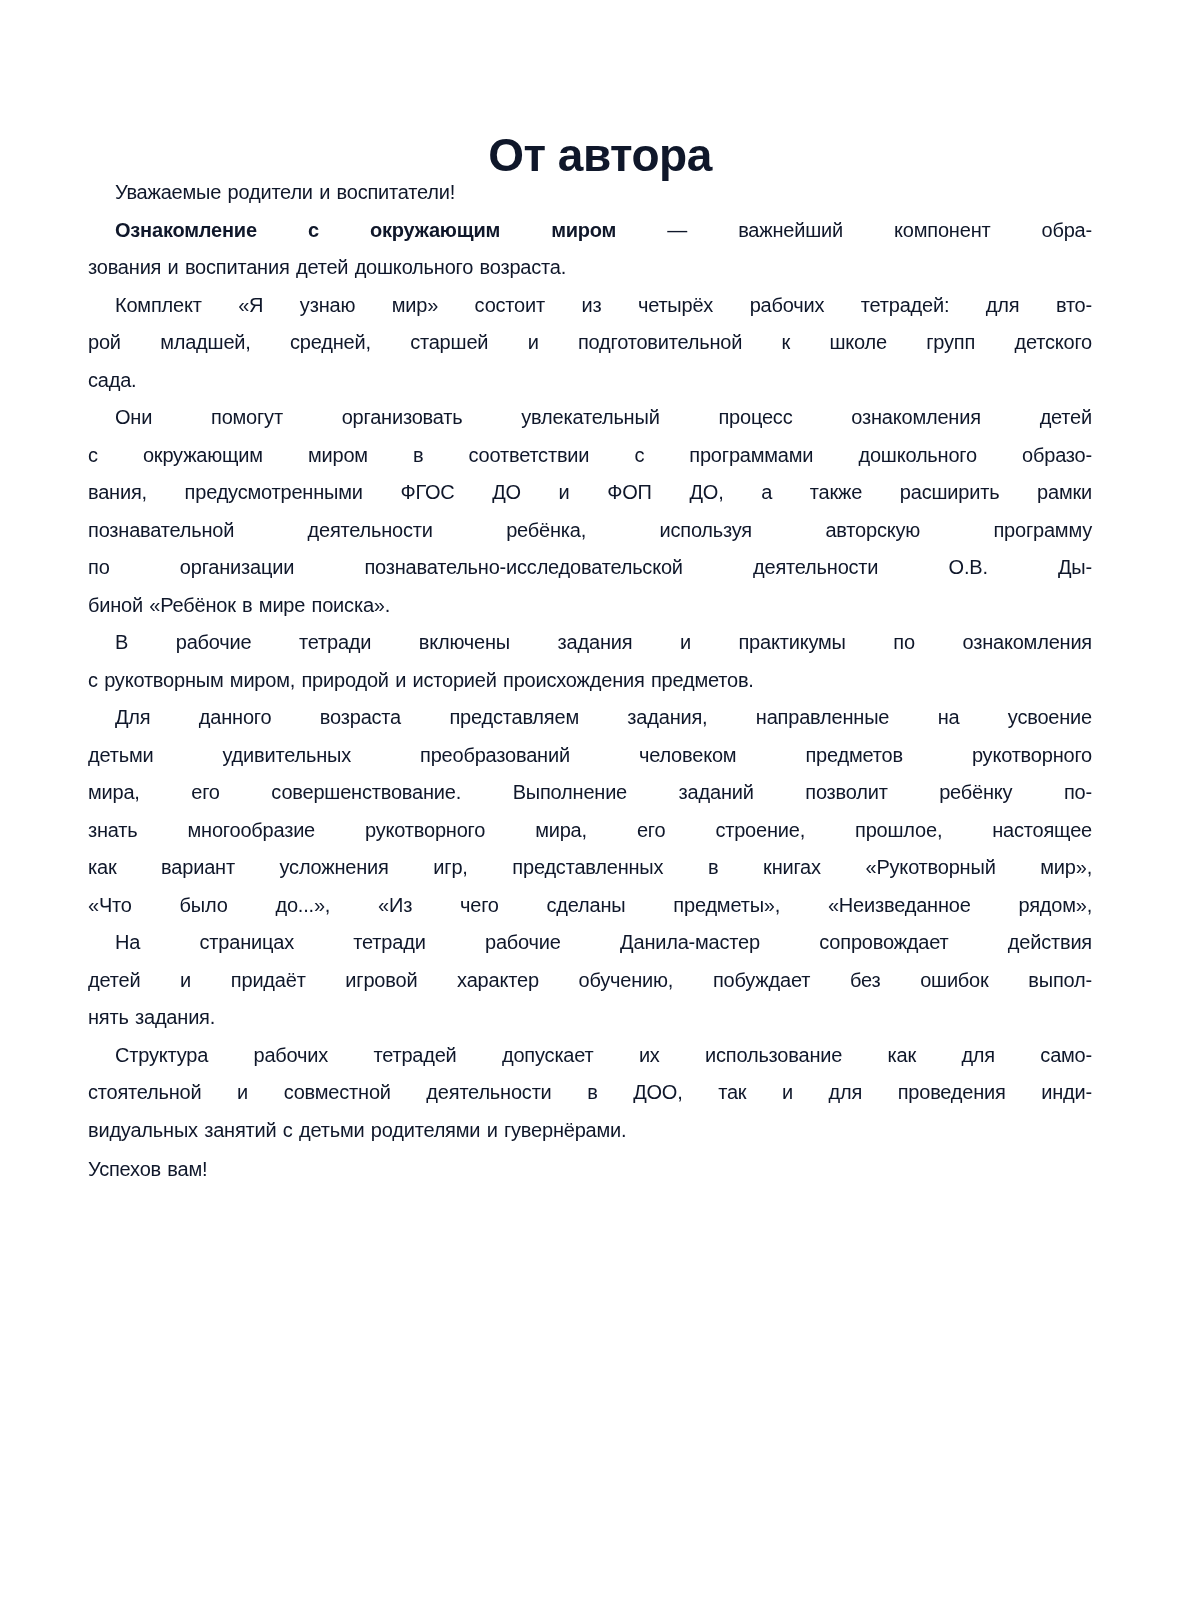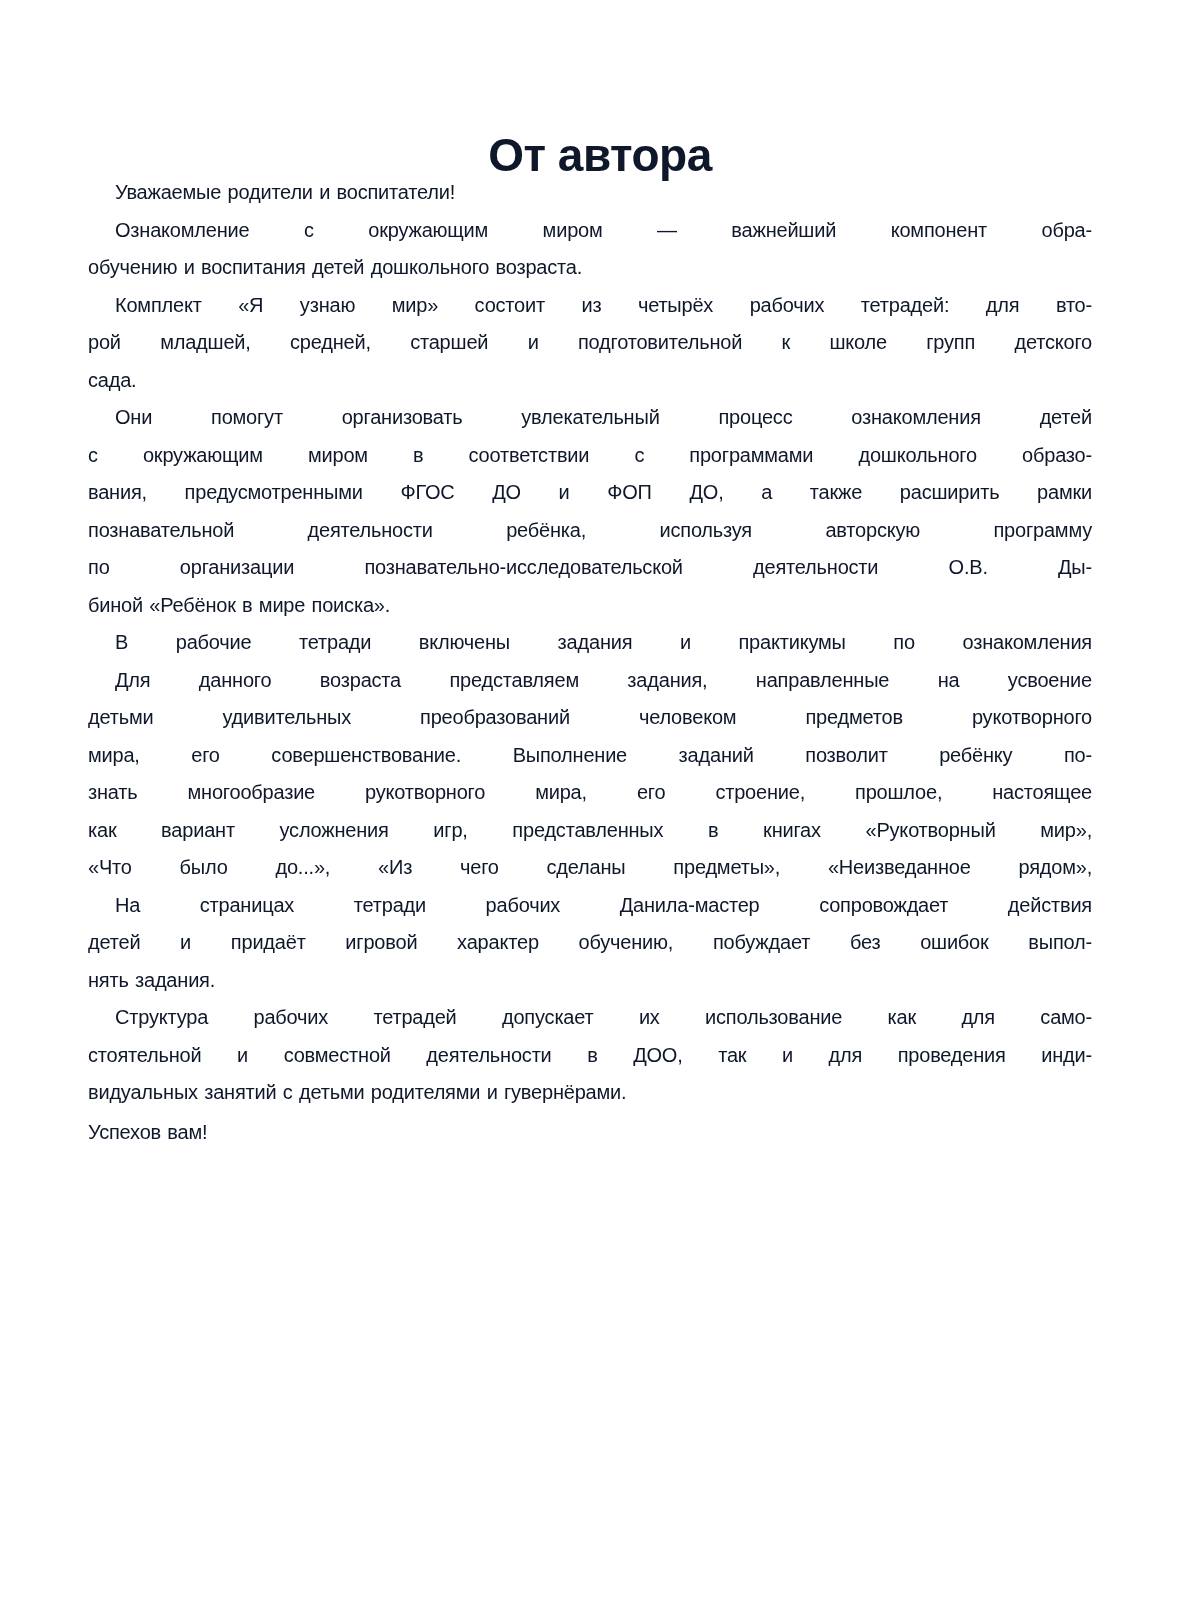--- a/index.html
+++ b/index.html
@@ -35,54 +35,55 @@
     line-height: 37.5px;
     word-spacing: 1px;
   }
   .line {
     text-align: justify;
     text-align-last: justify;
     white-space: normal;
   }
   .line.last { text-align-last: left; }
   .line.indent { text-indent: 27px; }
-  .bold { font-weight: normal; }
+  .bold { font-weight: bold; }
   .closing {
     text-align: right;
     text-align-last: right;
     margin-top: 2px;
   }
 </style>
 </head>
 <body>
 
 <div class="page">
   <h1 class="title">От автора</h1>
   <div class="body-text">
 
     <div class="line indent last">Уважаемые родители и воспитатели!</div>
       <div class="line indent"><span class="bold">Ознакомление с окружающим миром</span><span> — важнейший компонент обра-</span></div>
-      <div class="line last">обучению и воспитания детей дошкольного возраста.</div>
+      <div class="line last">зования и воспитания детей дошкольного возраста.</div>
       <div class="line indent">Комплект «Я узнаю мир» состоит из четырёх рабочих тетрадей: для вто-</div>
       <div class="line">рой младшей, средней, старшей и подготовительной к школе групп детского</div>
       <div class="line last">сада.</div>
       <div class="line indent">Они помогут организовать увлекательный процесс ознакомления детей</div>
       <div class="line">с окружающим миром в соответствии с программами дошкольного образо-</div>
       <div class="line">вания, предусмотренными ФГОС ДО и ФОП ДО, а также расширить рамки</div>
       <div class="line">познавательной деятельности ребёнка, используя авторскую программу</div>
       <div class="line">по организации познавательно-исследовательской деятельности О.В. Ды-</div>
       <div class="line last">биной «Ребёнок в мире поиска».</div>
       <div class="line indent">В рабочие тетради включены задания и практикумы по ознакомления</div>
+      <div class="line last">с рукотворным миром, природой и историей происхождения предметов.</div>
       <div class="line indent">Для данного возраста представляем задания, направленные на усвоение</div>
       <div class="line">детьми удивительных преобразований человеком предметов рукотворного</div>
       <div class="line">мира, его совершенствование. Выполнение заданий позволит ребёнку по-</div>
       <div class="line">знать многообразие рукотворного мира, его строение, прошлое, настоящее</div>
       <div class="line">как вариант усложнения игр, представленных в книгах «Рукотворный мир»,</div>
       <div class="line">«Что было до...», «Из чего сделаны предметы», «Неизведанное рядом»,</div>
-      <div class="line indent">На страницах тетради рабочих Данила-мастер сопровождает действия</div>
+      <div class="line indent">На страницах тетради рабочие Данила-мастер сопровождает действия</div>
       <div class="line">детей и придаёт игровой характер обучению, побуждает без ошибок выпол-</div>
       <div class="line last">нять задания.</div>
       <div class="line indent">Структура рабочих тетрадей допускает их использование как для само-</div>
       <div class="line">стоятельной и совместной деятельности в ДОО, так и для проведения инди-</div>
       <div class="line last">видуальных занятий с детьми родителями и гувернёрами.</div>
       <div class="line last closing">Успехов вам!</div>
   </div>
 </div>
 
 </body></html>

